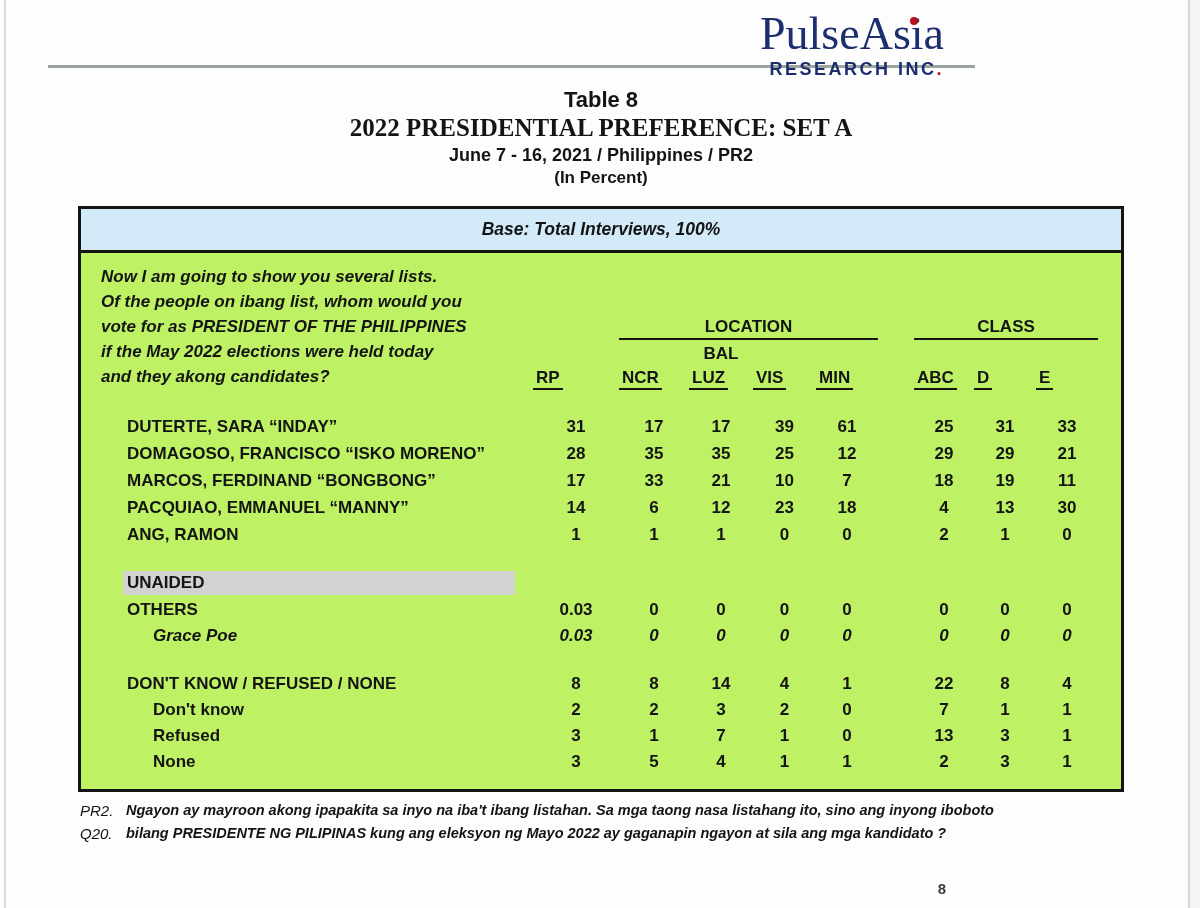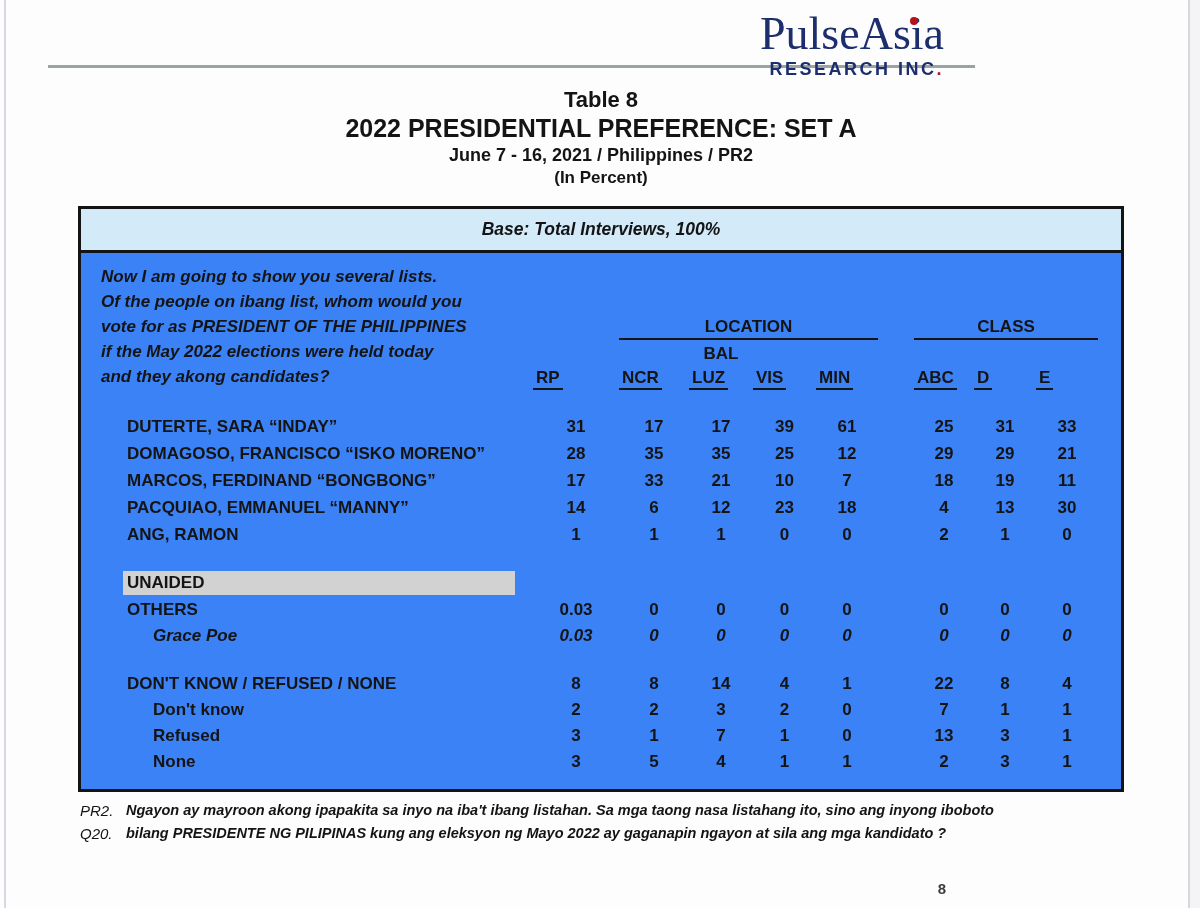--- a/index.html
+++ b/index.html
@@ -29,29 +29,29 @@
   }
   .logo-dot { position: absolute; right: 26px; top: 7px; width: 8px; height: 8px; border-radius: 50%; }
   .logo-sub {
     font-size: 18px; font-weight: bold; letter-spacing: 2.5px;
     line-height: 20px; margin-top: 1px; white-space: nowrap;
   }
 
   
   .titles { position: absolute; left: 78px; top: 86px; width: 1046px; text-align: center; }
   .t-num   { font-size: 22px; font-weight: bold; line-height: 27px; }
-  .t-title { font-size: 25px; font-weight: bold; line-height: 30px; }
+  .t-title { font-size: 25px; font-weight: bold; line-height: 30px; font-family: Liberation Serif, serif; }
   .t-date  { font-size: 18px; font-weight: bold; line-height: 24px; }
   .t-unit  { font-size: 17px; font-weight: bold; line-height: 22px; }
 
   
   .tablebox {
     position: absolute; left: 78px; top: 206px;
     width: 1046px; height: 586px;
-    border: 3px solid #141414; background: #3b82f6;
+    border: 3px solid #141414; background: #bef264;
     overflow: hidden;
   }
   .base-bar {
     height: 44px; background: #d3eaf9;
     border-bottom: 3px solid #141414;
     display: flex; align-items: center; justify-content: center;
     font-size: 17.5px; font-weight: bold; font-style: italic;
   }
   table.grid { border-collapse: collapse; table-layout: fixed; width: 1040px; }
   table.grid td { padding: 0; vertical-align: middle; overflow: visible; white-space: nowrap; }

